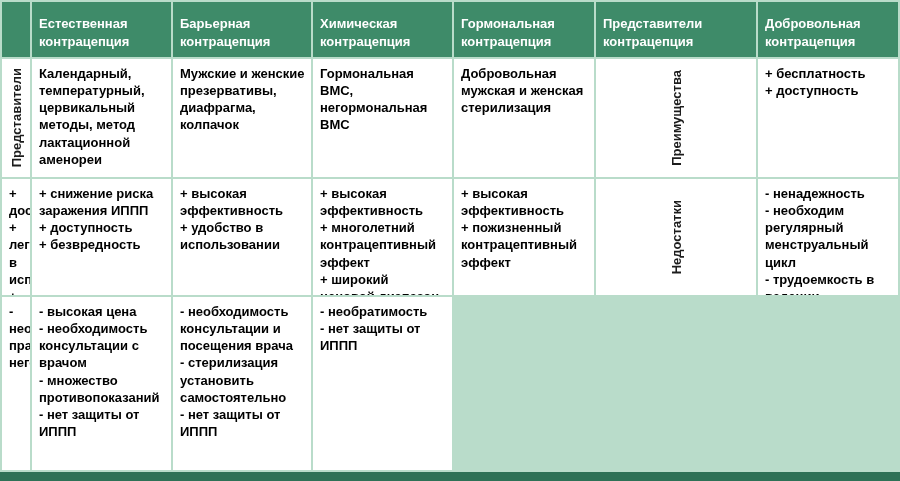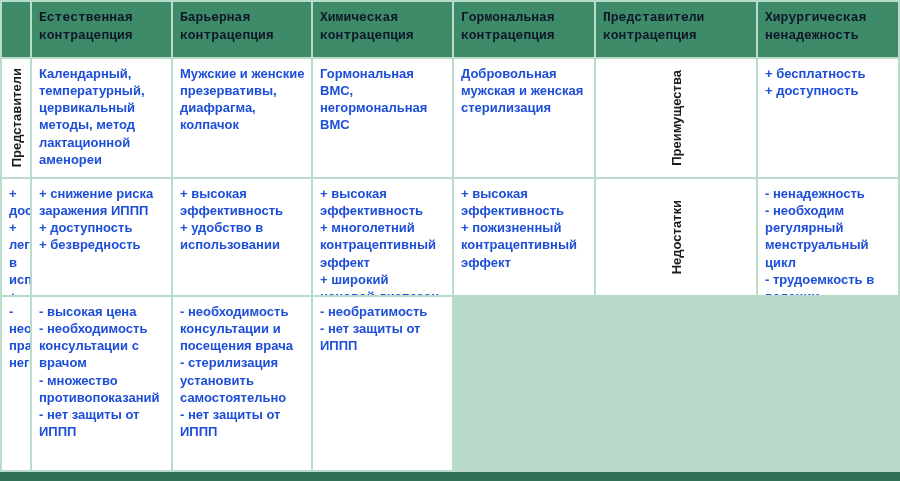--- a/index.html
+++ b/index.html
@@ -22,31 +22,30 @@
     width: 900px;
     height: 472px;
   }
 
   .cell {
     background: #ffffff;
     padding: 6px 6px 6px 7px;
     font-size: 13px;
     font-weight: bold;
     line-height: 1.32;
-    color: #1d4ed8;
+    color: #000000;
     white-space: pre-line;
     overflow: hidden;
   }
 
   .head {
     background: #3e8b69;           
-    color: #0f172a;
-    padding-top: 7px;
+    color: #ffffff;
+    padding-top: 13px;
     line-height: 1.4;
-    font-family: Liberation Mono, monospace;
   }
 
   .corner {
     background: #3e8b69;
   }
 
   .rowlabel {
     background: #ffffff;
     display: flex;
     align-items: center;
@@ -73,21 +72,21 @@
 
 <div class="page">
   <div class="table">
 
     <div class="cell corner"></div>
     <div class="cell head">Естественная контрацепция</div>
     <div class="cell head">Барьерная контрацепция</div>
     <div class="cell head">Химическая контрацепция</div>
     <div class="cell head">Гормональная контрацепция</div>
     <div class="cell head">Представители контрацепция</div>
-    <div class="cell head">Хирургическая ненадежность</div>
+    <div class="cell head">Добровольная контрацепция</div>
 
     <div class="rowlabel">
         <span>Представители</span>
       </div>
     <div class="cell">Календарный, температурный, цервикальный методы, метод лактационной аменореи</div>
     <div class="cell">Мужские и женские презервативы, диафрагма, колпачок</div>
     <div class="cell">Гормональная ВМС, негормональная ВМС</div>
     <div class="cell">Добровольная мужская и женская стерилизация</div>
 
     <div class="rowlabel">

